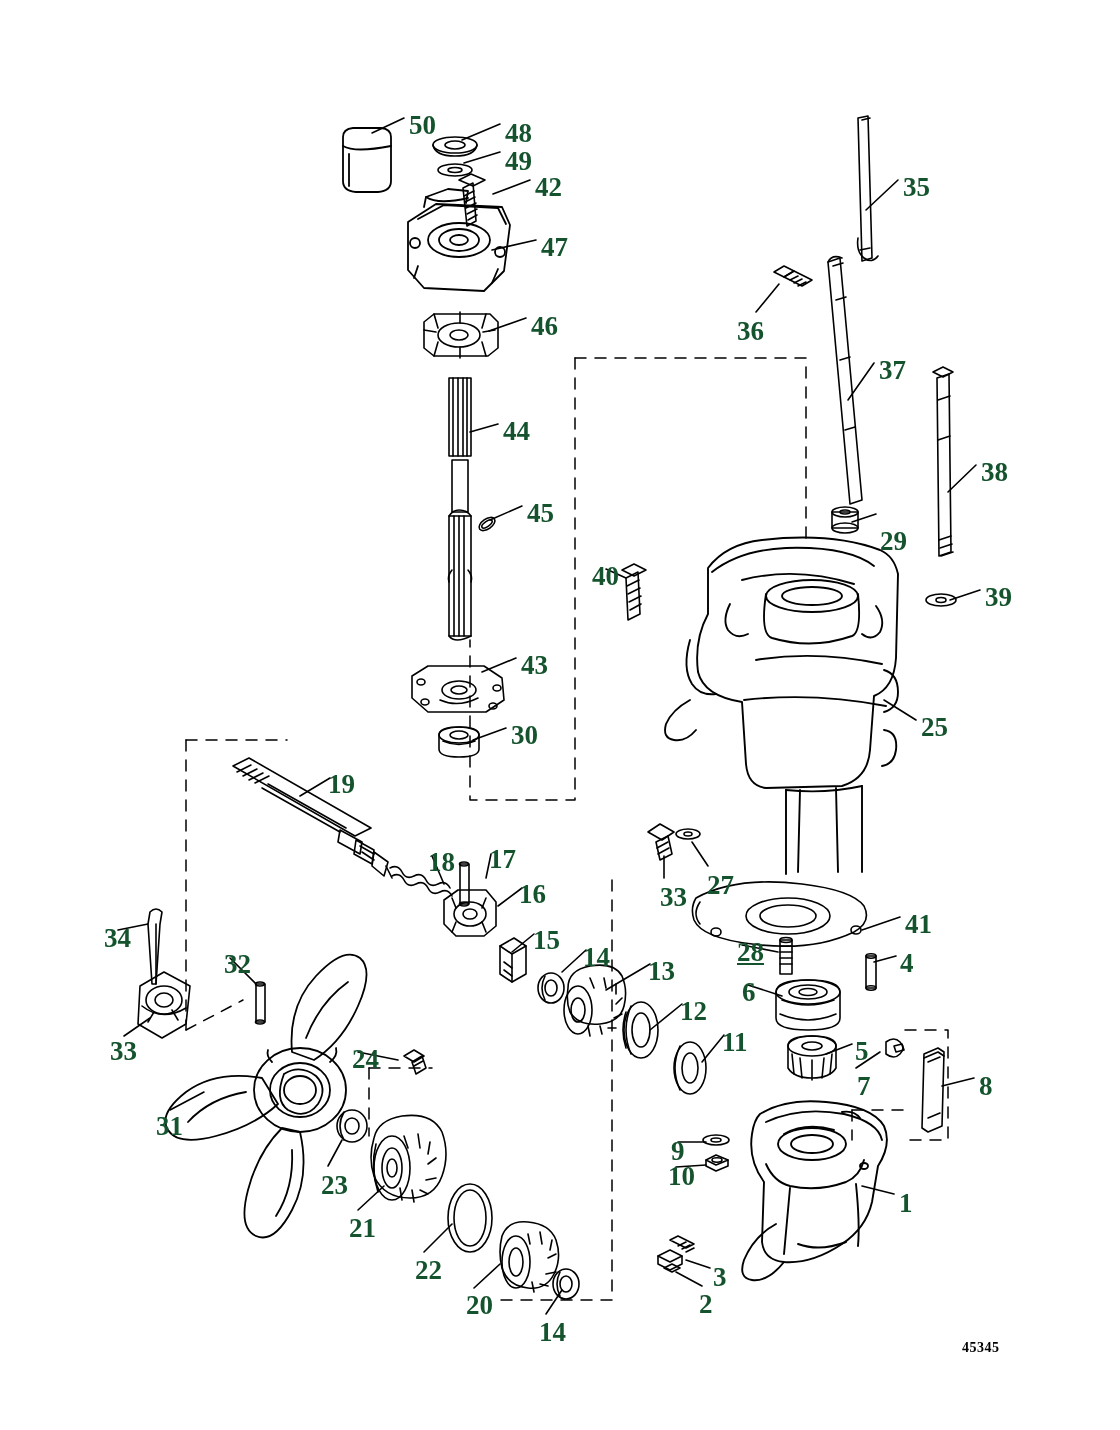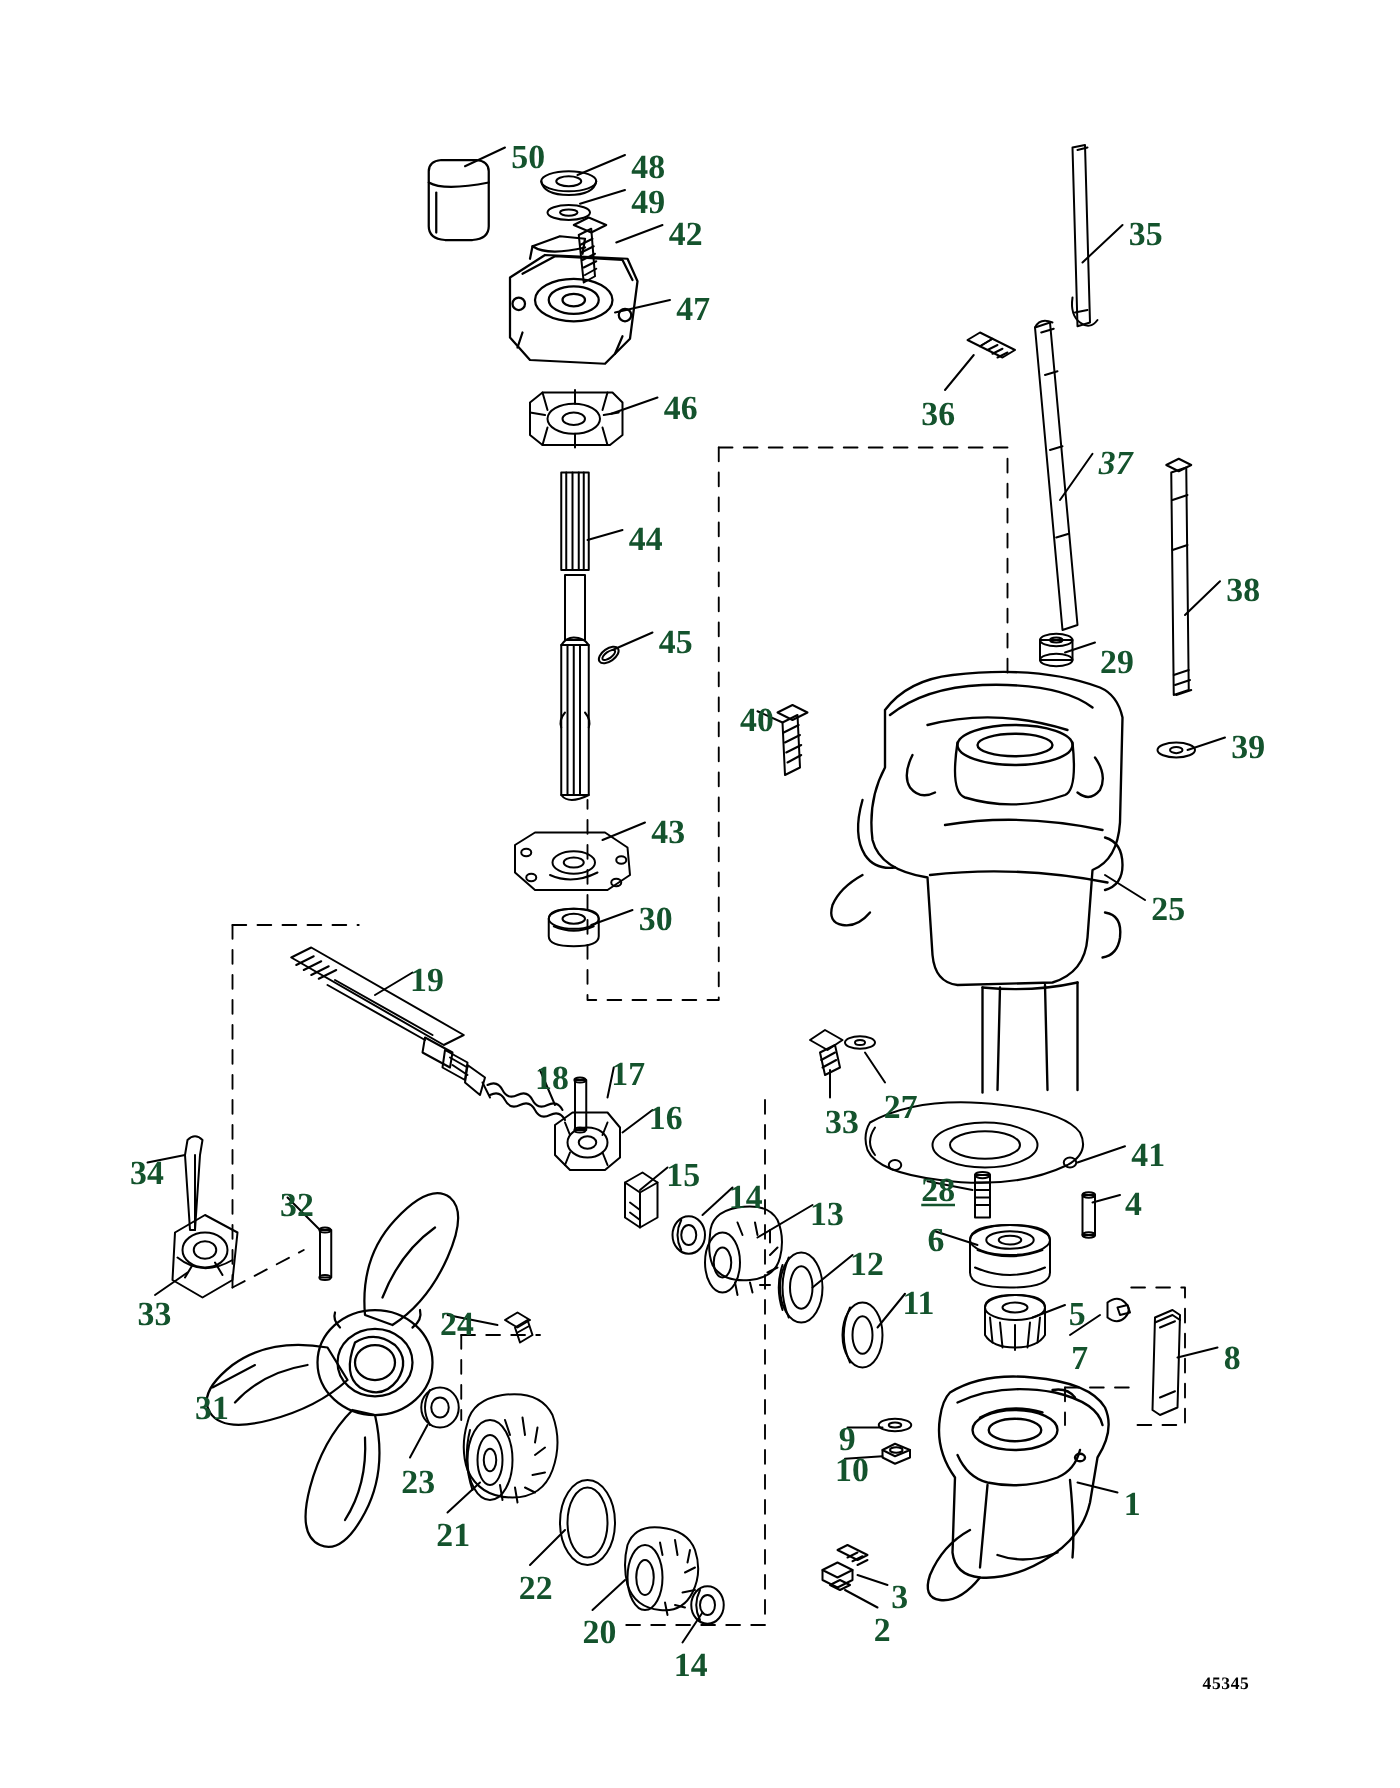--- a/index.html
+++ b/index.html
@@ -504,23 +504,23 @@
   <div class="callout" style="left:505px; top:148px;">49</div>
   <div class="callout" style="left:535px; top:174px;">42</div>
   <div class="callout" style="left:541px; top:234px;">47</div>
   <div class="callout" style="left:531px; top:313px;">46</div>
   <div class="callout" style="left:503px; top:418px;">44</div>
   <div class="callout" style="left:527px; top:500px;">45</div>
   <div class="callout" style="left:521px; top:652px;">43</div>
   <div class="callout" style="left:511px; top:722px;">30</div>
   <div class="callout" style="left:903px; top:174px;">35</div>
   <div class="callout" style="left:737px; top:318px;">36</div>
-  <div class="callout" style="left:879px; top:357px;font-style:italic;">37</div>
+  <div class="callout" style="left:879px; top:357px;">37</div>
   <div class="callout" style="left:981px; top:459px;text-align:center;">38</div>
-  <div class="callout" style="left:880px; top:516px;text-align:center;">29</div>
+  <div class="callout" style="left:880px; top:528px;text-align:center;">29</div>
   <div class="callout" style="left:985px; top:584px;">39</div>
   <div class="callout" style="left:592px; top:563px;">40</div>
   <div class="callout" style="left:921px; top:714px;">25</div>
   <div class="callout" style="left:328px; top:771px;">19</div>
   <div class="callout" style="left:428px; top:849px;">18</div>
   <div class="callout" style="left:489px; top:846px;">17</div>
   <div class="callout" style="left:519px; top:881px;">16</div>
   <div class="callout" style="left:533px; top:927px;">15</div>
   <div class="callout" style="left:583px; top:944px;">14</div>
   <div class="callout" style="left:648px; top:958px;">13</div>

